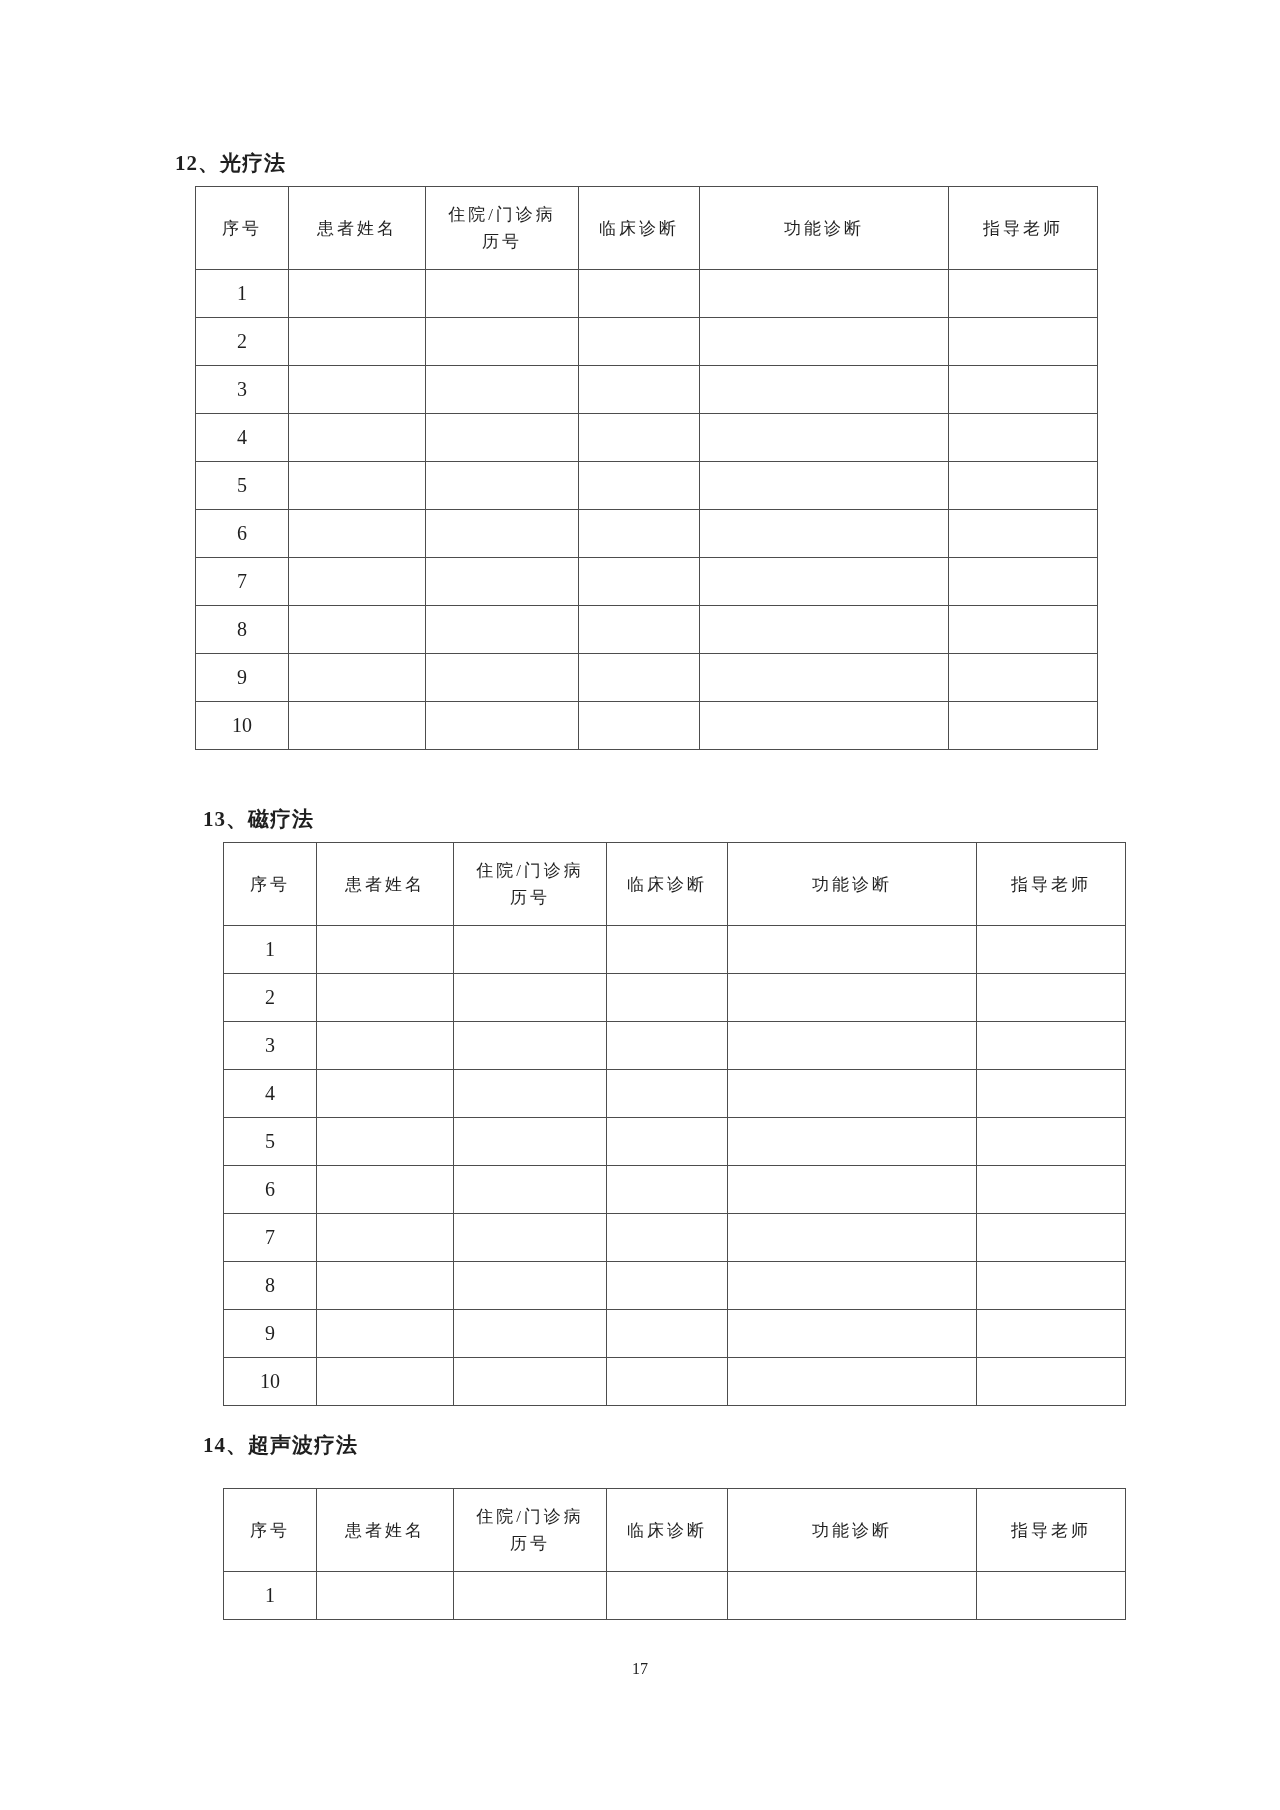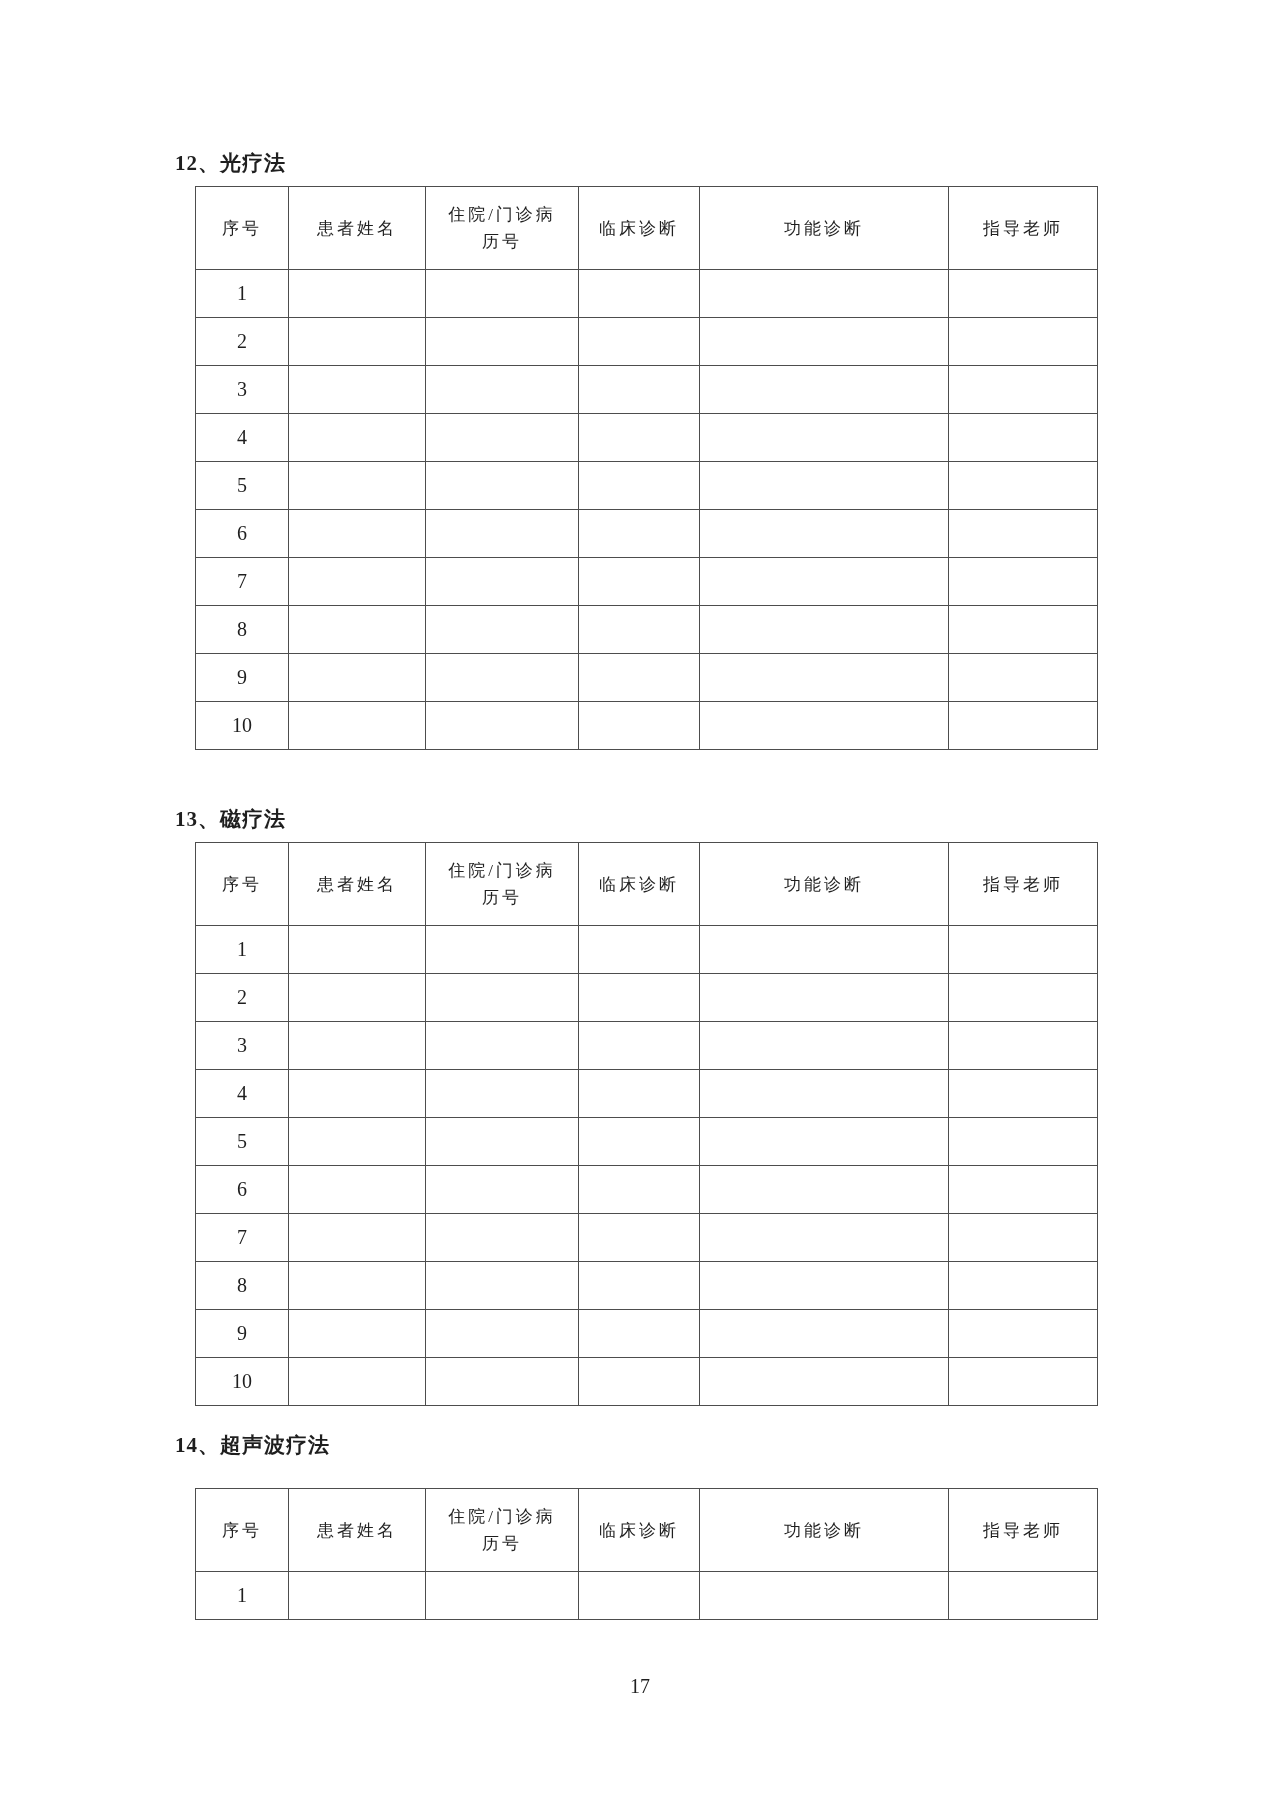--- a/index.html
+++ b/index.html
@@ -14,21 +14,21 @@
   .page {
     position: relative;
     width: 1280px;
     height: 1810px;
     background: #ffffff;
     overflow: hidden;
   }
   .content {
     padding: 150px 0 0 175px;
   }
-  .therapy-section + .therapy-section { margin-top: 56px; }
+  .therapy-section + .therapy-section { margin-top: 56px; margin-left: 28px; }
   .content .therapy-section:nth-child(3) { margin-top: 26px; }
   .section-title {
     margin: 0 0 10px 0;
     font-size: 21px;
     font-weight: bold;
     letter-spacing: 1px;
     line-height: 26px;
   }
   .content .therapy-section:nth-child(3) .section-title { margin-bottom: 30px; }
   .record-table {
@@ -58,23 +58,22 @@
     vertical-align: middle;
     font-size: 20px;
     letter-spacing: 0;
   }
   .page-number {
     position: absolute;
     left: 0;
     right: 0;
     top: 1660px;
     text-align: center;
-    font-size: 20px;
+    font-size: 16px;
     color: #1f1f1f;
-    margin-top: 15px;
   }
 </style>
 </head>
 <body>
 
 <div class="page">
   <div class="content" id="content">
       <section class="therapy-section">
         <h2 class="section-title">12、光疗法</h2>
         <table class="record-table">

